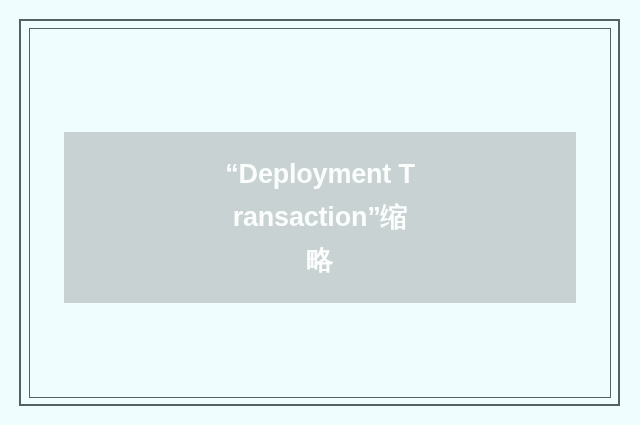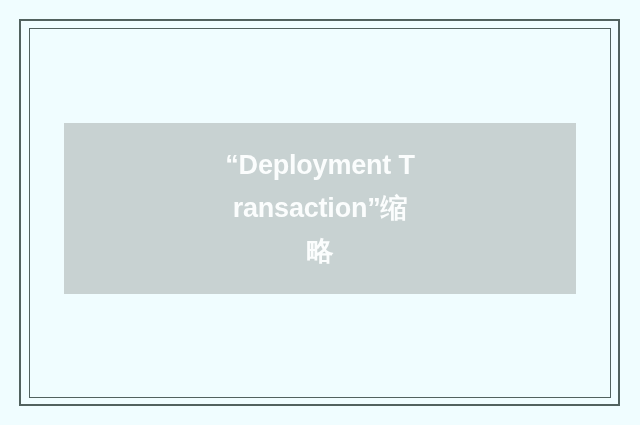--- a/index.html
+++ b/index.html
@@ -44,21 +44,21 @@
     border: 1px solid #52625f;
     box-sizing: border-box;
     background: transparent;
     pointer-events: none;
   }
 
   
   .placeholder-panel {
     position: absolute;
     left: 64px;
-    top: 123px;
+    top: 132px;
     width: 512px;
     height: 171px;
     background: #c8d2d2;
     display: flex;
     align-items: center;
     justify-content: center;
     box-sizing: border-box;
   }
 
   .placeholder-caption {

